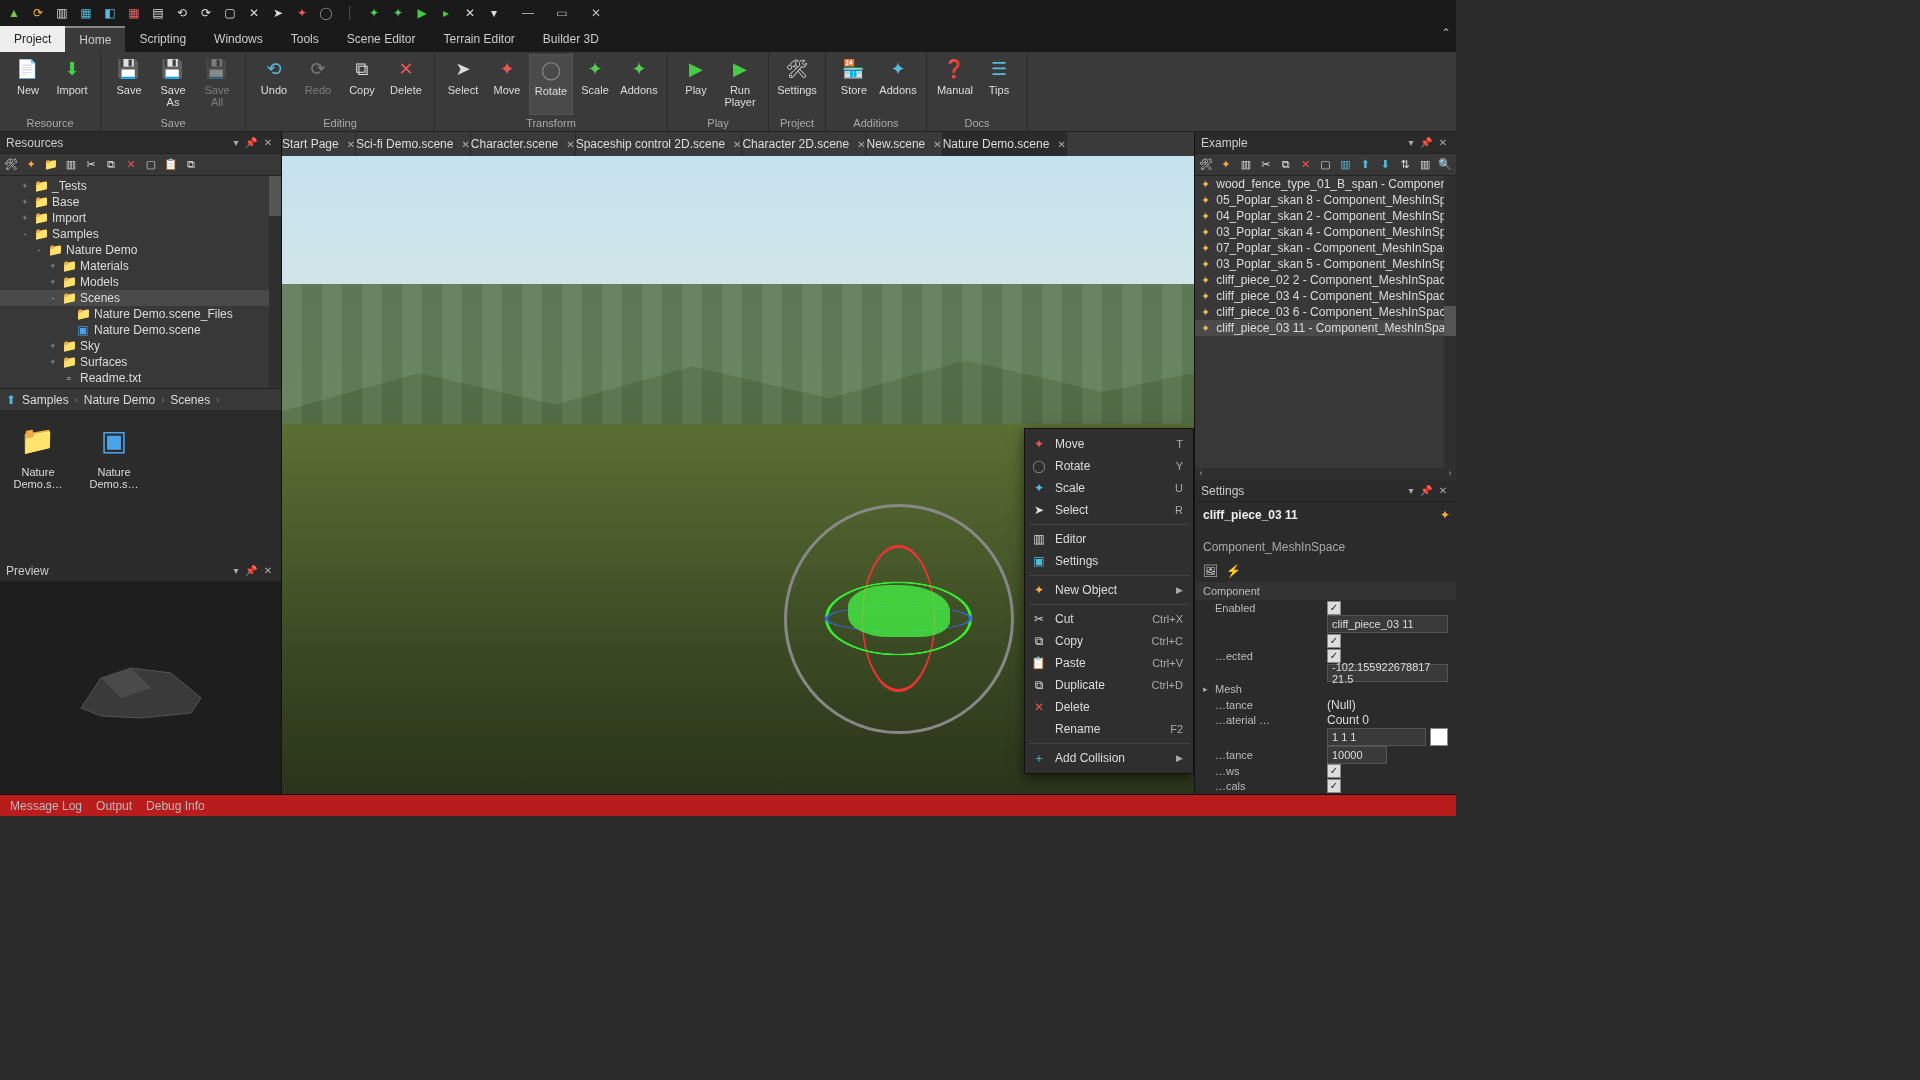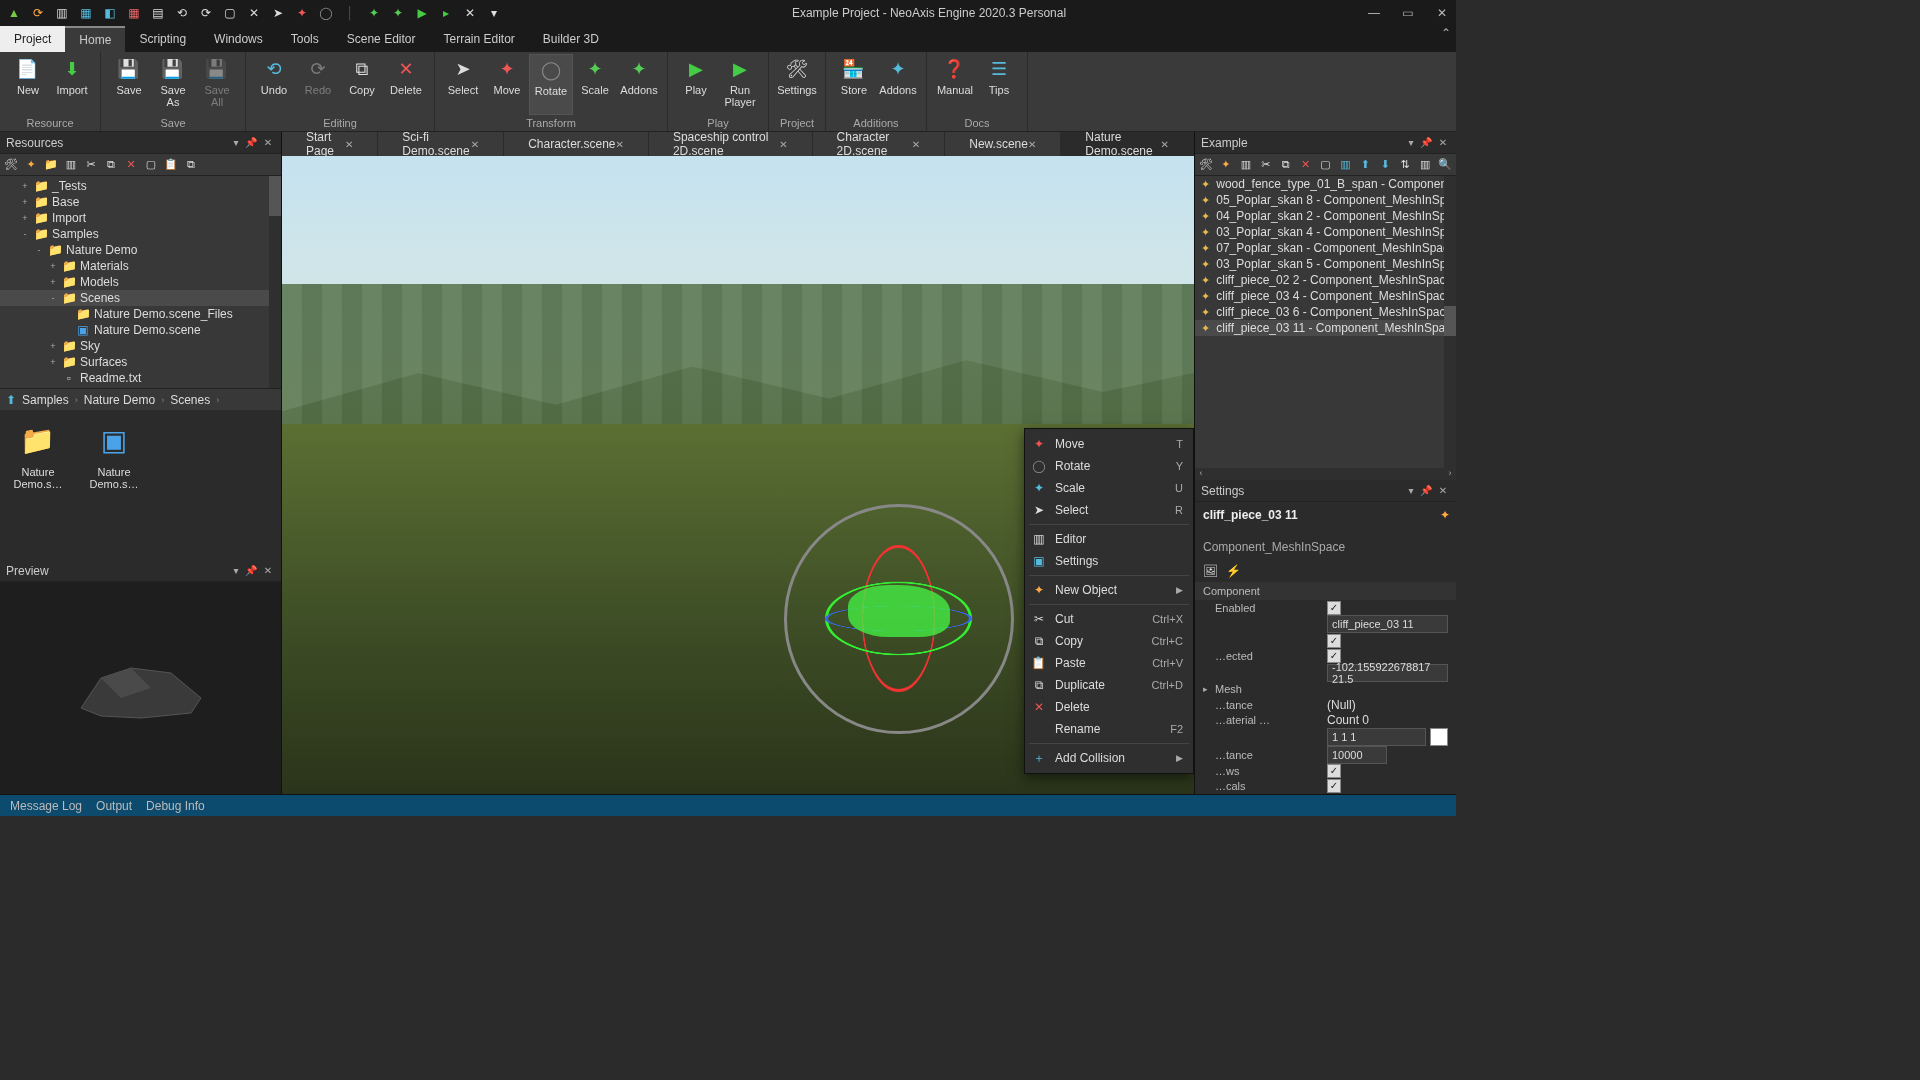--- a/index.html
+++ b/index.html
@@ -65,21 +65,21 @@
 .thumbs { height:150px; background:#2b2b2b; display:flex; padding:8px; gap:16px; }
 .thumb { width:60px; display:flex; flex-direction:column; align-items:center; gap:4px; }
 .thumb .img { width:44px; height:44px; display:flex; align-items:center; justify-content:center; font-size:28px; }
 .thumb .lbl { font-size:11px; text-align:center; line-height:12px; }
 
 
 .preview-body { flex:1; background:#1e1e1e; display:flex; align-items:center; justify-content:center; }
 
 
 .doctabs { height:24px; background:#3a3a3a; display:flex; align-items:stretch; overflow:hidden; }
-.doctab { display:flex; align-items:center; padding:0 24px; gap:0; color:#ccc; border-right:1px solid #2a2a2a; }
+.doctab { display:flex; align-items:center; padding:0 0; gap:8px; color:#ccc; border-right:1px solid #2a2a2a; }
 .doctab.active { background:#2b2b2b; }
 .doctab .x { font-size:10px; color:#aaa; }
 
 
 .viewport { flex:1; position:relative; overflow:hidden; background:#4a5a3a; }
 .sky { position:absolute; top:0; left:0; right:0; height:45%; background:linear-gradient(#c5e2ef,#dfe9df); }
 .mtn { position:absolute; top:28%; left:0; right:0; height:20%; background:linear-gradient(#a3aaa0,#7e8a74); opacity:0.6; clip-path:polygon(0 60%,15% 30%,30% 55%,45% 25%,60% 50%,75% 20%,90% 45%,100% 30%,100% 100%,0 100%); }
 .ground { position:absolute; top:42%; left:0; right:0; bottom:0; background:linear-gradient(#5b6f33,#3b4a24 60%,#2a341a); }
 .trees { position:absolute; top:20%; left:0; right:0; height:40%; background:repeating-linear-gradient(90deg,#3a5a2a 0 20px,#2a4a1a 20px 40px); opacity:0.7; }
 .gizmo { position:absolute; width:230px; height:230px; right:180px; bottom:60px; }
@@ -116,21 +116,21 @@
 .sect-hdr { background:#333; padding:3px 8px; color:#bbb; font-size:11px; }
 .prow { display:flex; align-items:center; height:21px; padding:0 8px; }
 .prow .plbl { width:112px; color:#bbb; font-size:11px; overflow:hidden; white-space:nowrap; }
 .prow .pexp { width:12px; color:#aaa; font-size:9px; }
 .prow .pval { flex:1; display:flex; align-items:center; gap:4px; }
 .chk { width:14px; height:14px; background:#ddd; color:#222; border:1px solid #888; text-align:center; font-size:10px; line-height:12px; }
 .txt { flex:1; height:18px; background:#3a3a3a; border:1px solid #555; padding:0 4px; color:#ddd; font-size:11px; display:flex; align-items:center; }
 .swatch { width:18px; height:18px; background:#fff; border:1px solid #888; }
 
 
-.status { height:22px; background:#0c4a6e; border-top:1px solid #111; display:flex; align-items:center; padding:0 10px; gap:14px; }
+.status { height:22px; background:#b91c1c; border-top:1px solid #111; display:flex; align-items:center; padding:0 10px; gap:14px; }
 .status span { color:#bbb; }
 </style>
 </head>
 <body>
 
 <div class="quickbar">
   <div class="qicon" style="color:#7c4;">▲</div>
   <div class="qicon" style="color:#fa4;">⟳</div>
   <div class="qicon">▥</div>
   <div class="qicon" style="color:#5bd;">▦</div>
@@ -144,21 +144,20 @@
   <div class="qicon">➤</div>
   <div class="qicon" style="color:#e55;">✦</div>
   <div class="qicon" style="color:#888;">◯</div>
   <div class="qicon" style="color:#555;">│</div>
   <div class="qicon" style="color:#5c5;">✦</div>
   <div class="qicon" style="color:#5c5;">✦</div>
   <div class="qicon" style="color:#4c4;">▶</div>
   <div class="qicon" style="color:#4c4;">▸</div>
   <div class="qicon">✕</div>
   <div class="qicon">▾</div>
-  <div class="titlebar-title">Example Project - NeoAxis Engine 2020.3 Personal</div>
   <div class="winctrl">—</div>
   <div class="winctrl">▭</div>
   <div class="winctrl">✕</div>
 </div>
 
 <div class="menubar">
   <div class="menu-tab file">Project</div>
   <div class="menu-tab active">Home</div>
   <div class="menu-tab">Scripting</div>
   <div class="menu-tab">Windows</div>

